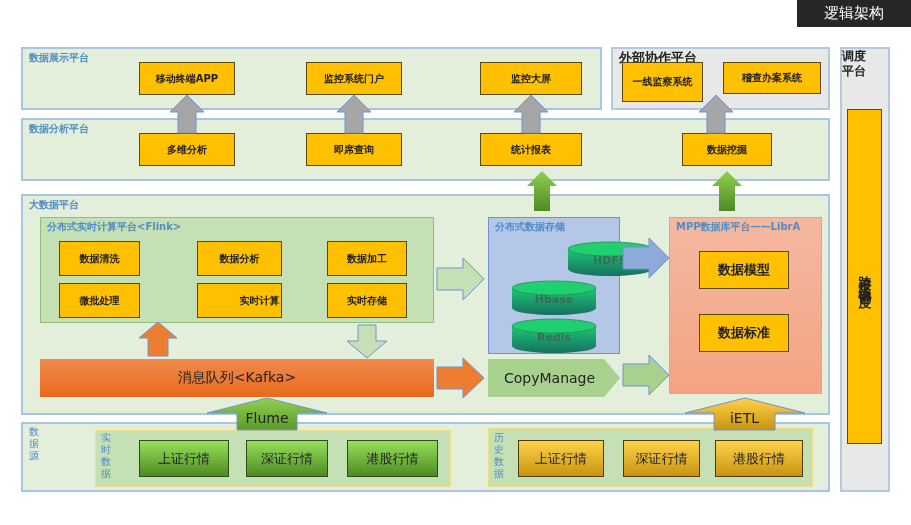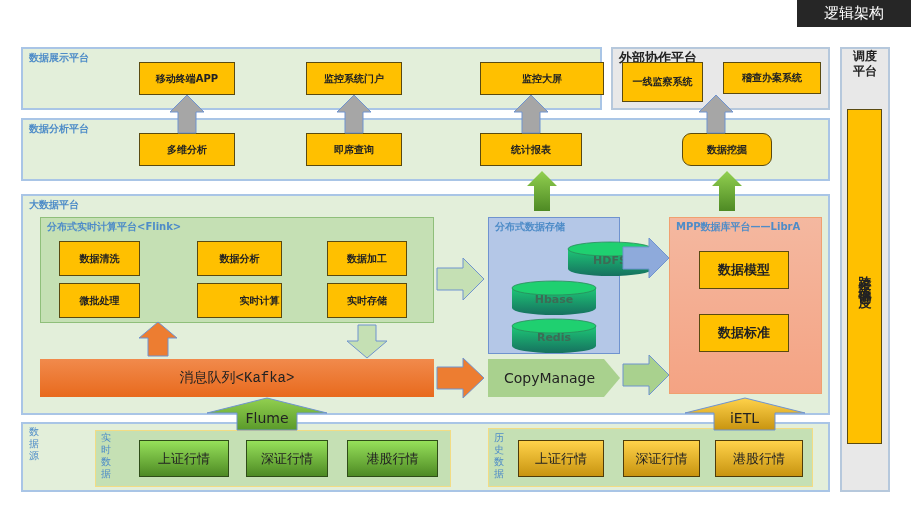--- a/index.html
+++ b/index.html
@@ -13,45 +13,45 @@
   .plabel{position:absolute;left:6px;top:2px;font-size:10px;color:#4e8cc8;font-weight:bold;}
   .plabel-dark{color:#222;font-size:13px;}
   .box{background:#ffc000;border:1px solid #5a4a10;display:flex;align-items:center;justify-content:center;
        font-size:10px;font-weight:bold;color:#222;}
   .box-lg{font-size:13px;}
   .sub{background:#c5e0b4;border:1.5px solid #8fbf7a;}
   .sublabel{position:absolute;left:6px;top:2px;font-size:10px;color:#4e8cc8;font-weight:bold;}
   .store{background:#b4c7e7;border:1.5px solid #6f93cf;}
   .mpp{background:linear-gradient(#f4b8a0,#f4a383);border:1.5px solid #f0a070;}
   .kafka{background:linear-gradient(#f18a4c,#e86a1d);display:flex;align-items:center;justify-content:center;
-         font-size:14px;color:#222;font-family:Liberation Mono, monospace;}
+         font-size:14px;color:#222;}
   .copy{display:flex;align-items:center;padding-left:16px;font-size:14px;color:#222;}
   .cyl-wrap{position:absolute;width:84px;height:34px;}
   .cyl-text{position:absolute;left:0;right:0;top:12px;text-align:center;font-size:11px;font-weight:bold;color:#3d6b55;}
   .gbox{background:linear-gradient(#96e05a,#4e8a24);border:1px solid #2f4d18;display:flex;align-items:center;justify-content:center;
         font-size:13px;color:#222;font-family:"DejaVu Serif","Liberation Serif",serif;}
   .ybox{background:linear-gradient(#ffd24a,#c89410);border:1px solid #4e3c0a;display:flex;align-items:center;justify-content:center;
         font-size:13px;color:#222;font-family:"DejaVu Serif","Liberation Serif",serif;}
   .vlabel{position:absolute;font-size:10px;color:#4e8cc8;line-height:12px;width:12px;word-break:break-all;}
   .sched-box{display:flex;align-items:center;justify-content:center;font-size:13px;font-weight:bold;color:#222;
              writing-mode:vertical-rl;letter-spacing:3px;}
-  .sched-title{font-size:12px;font-weight:bold;color:#222;text-align:center;line-height:15px;}
+  .sched-title{font-size:12px;font-weight:bold;color:#222;line-height:15px;}
   svg{position:absolute;overflow:visible;}
 </style>
 </head>
 <body>
 
 <div class="abs title-bar">逻辑架构</div>
 
 <div class="abs panel" style="left:21px;top:47px;width:581px;height:63px;">
   <div class="plabel">数据展示平台</div>
 </div>
 <div class="abs box" style="left:139px;top:62px;width:96px;height:33px;">移动终端APP</div>
 <div class="abs box" style="left:306px;top:62px;width:96px;height:33px;">监控系统门户</div>
-<div class="abs box" style="left:480px;top:62px;width:124px;height:33px;">监控大屏</div>
+<div class="abs box" style="left:480px;top:62px;width:102px;height:33px;">监控大屏</div>
 
 <div class="abs panel-gray" style="left:611px;top:47px;width:219px;height:63px;">
   <div class="plabel plabel-dark" style="top:0;">外部协作平台</div>
 </div>
 <div class="abs box" style="left:622px;top:62px;width:81px;height:40px;">一线监察系统</div>
 <div class="abs box" style="left:723px;top:62px;width:98px;height:32px;">稽查办案系统</div>
 
 <div class="abs panel-gray" style="left:840px;top:47px;width:50px;height:445px;">
   <div class="sched-title">
     <div>调度</div>
@@ -59,21 +59,21 @@
   </div>
 </div>
 <div class="abs box sched-box" style="left:847px;top:109px;width:35px;height:335px;">跨平台统一调度</div>
 
 <div class="abs panel" style="left:21px;top:118px;width:809px;height:63px;">
   <div class="plabel">数据分析平台</div>
 </div>
 <div class="abs box" style="left:139px;top:133px;width:96px;height:33px;">多维分析</div>
 <div class="abs box" style="left:306px;top:133px;width:96px;height:33px;">即席查询</div>
 <div class="abs box" style="left:480px;top:133px;width:102px;height:33px;">统计报表</div>
-<div class="abs box" style="left:682px;top:133px;width:90px;height:33px;border-radius:9px;">数据挖掘</div>
+<div class="abs box" style="left:682px;top:133px;width:90px;height:33px;">数据挖掘</div>
 
 <svg style="left:170px;top:95px;" width="34" height="38">
     <polygon points="8,38 8,17 0,17 17,0 34,17 26,17 26,38" fill="#a6a6a6" stroke="#6f93cf" stroke-width="1"></polygon>
   </svg>
 <svg style="left:337px;top:95px;" width="34" height="38">
     <polygon points="8,38 8,17 0,17 17,0 34,17 26,17 26,38" fill="#a6a6a6" stroke="#6f93cf" stroke-width="1"></polygon>
   </svg>
 <svg style="left:514px;top:95px;" width="34" height="38">
     <polygon points="8,38 8,17 0,17 17,0 34,17 26,17 26,38" fill="#a6a6a6" stroke="#6f93cf" stroke-width="1"></polygon>
   </svg>

